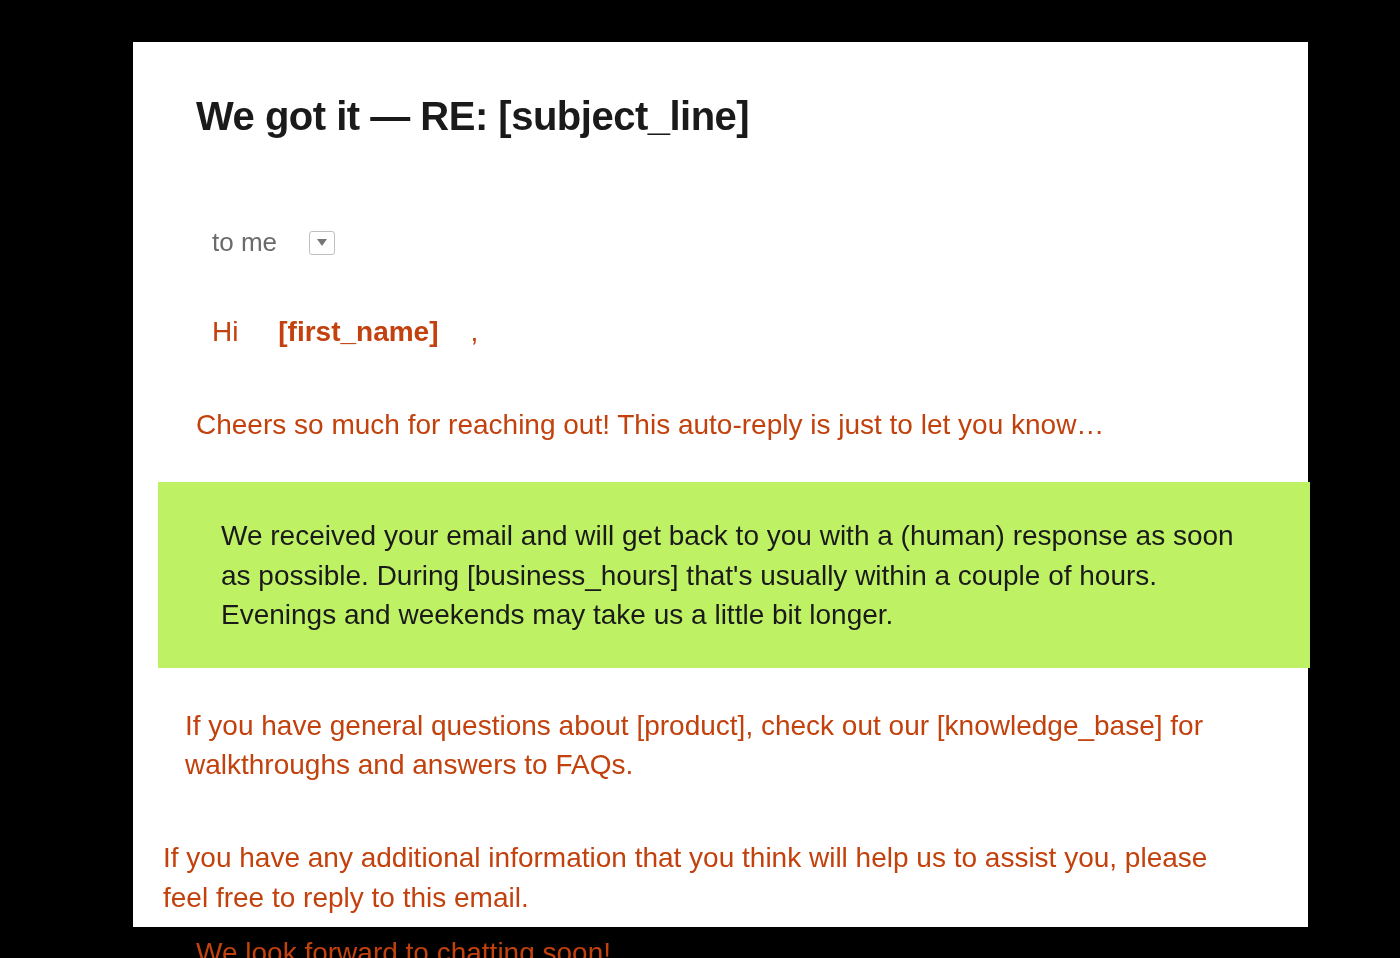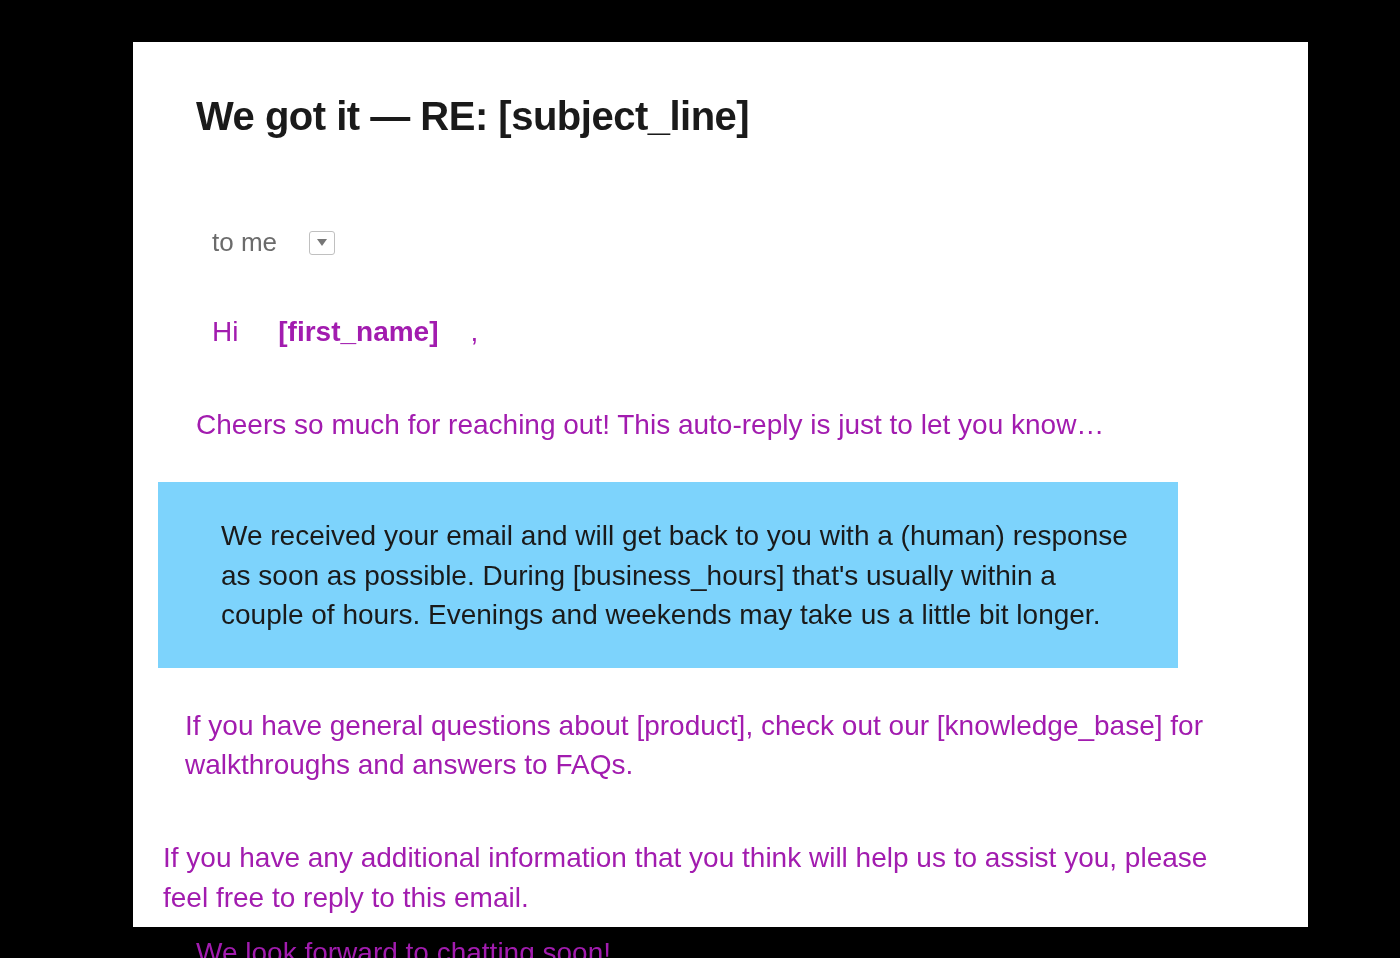--- a/index.html
+++ b/index.html
@@ -53,45 +53,45 @@
     }
     .dropdown-triangle {
       width: 0;
       height: 0;
       border-left: 5px solid transparent;
       border-right: 5px solid transparent;
       border-top: 7px solid #767676;
     }
     .body-text {
       font-size: 28px;
-      color: #a21caf;
+      color: #c2410c;
       line-height: 1.4;
       padding-left: 47px;
       padding-right: 47px;
       font-weight: 400;
     }
     .greeting {
       margin-top: 38px;
     }
     .greeting .placeholder {
       font-weight: 600;
     }
     .para-1 {
       margin-top: 54px;
     }
     .highlighted-block {
-      background: #7dd3fc;
+      background: #bef264;
       margin-top: 38px;
       padding-top: 18px;
       padding-bottom: 18px;
       padding-left: 47px;
       padding-right: 24px;
       margin-left: 25px;
       margin-right: 0;
-      width: 1020px;
+      width: 1152px;
     }
     .highlighted-text {
       font-size: 28px;
       color: #1a1a1a;
       line-height: 1.4;
       font-weight: 400;
     }
     .para-3 {
       margin-top: 38px;
       padding-left: 36px;

